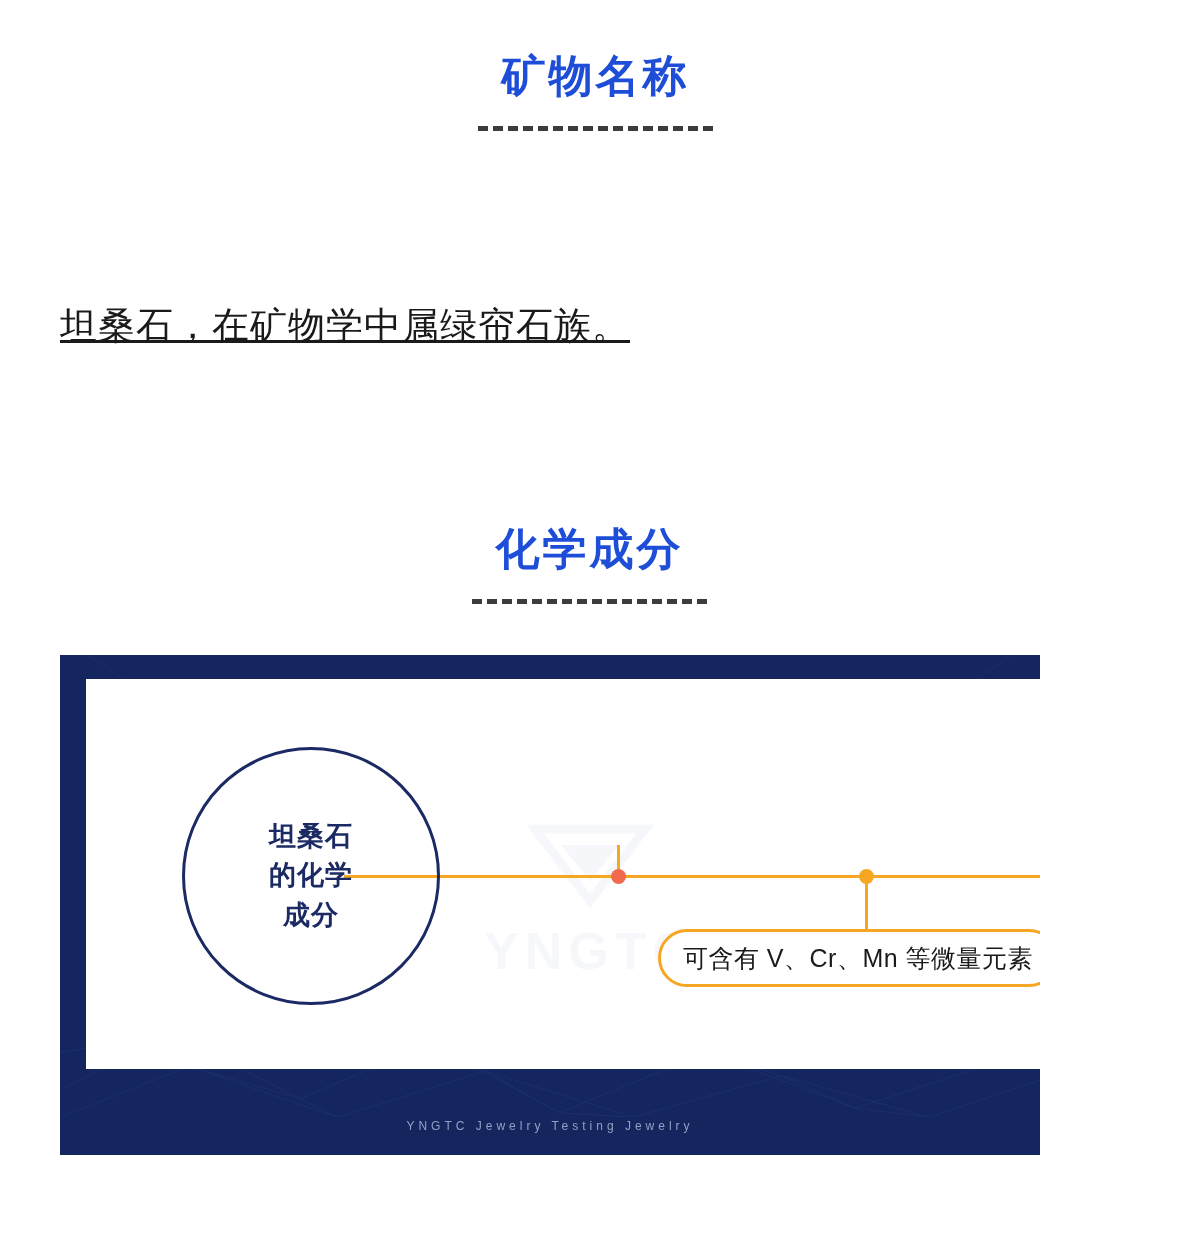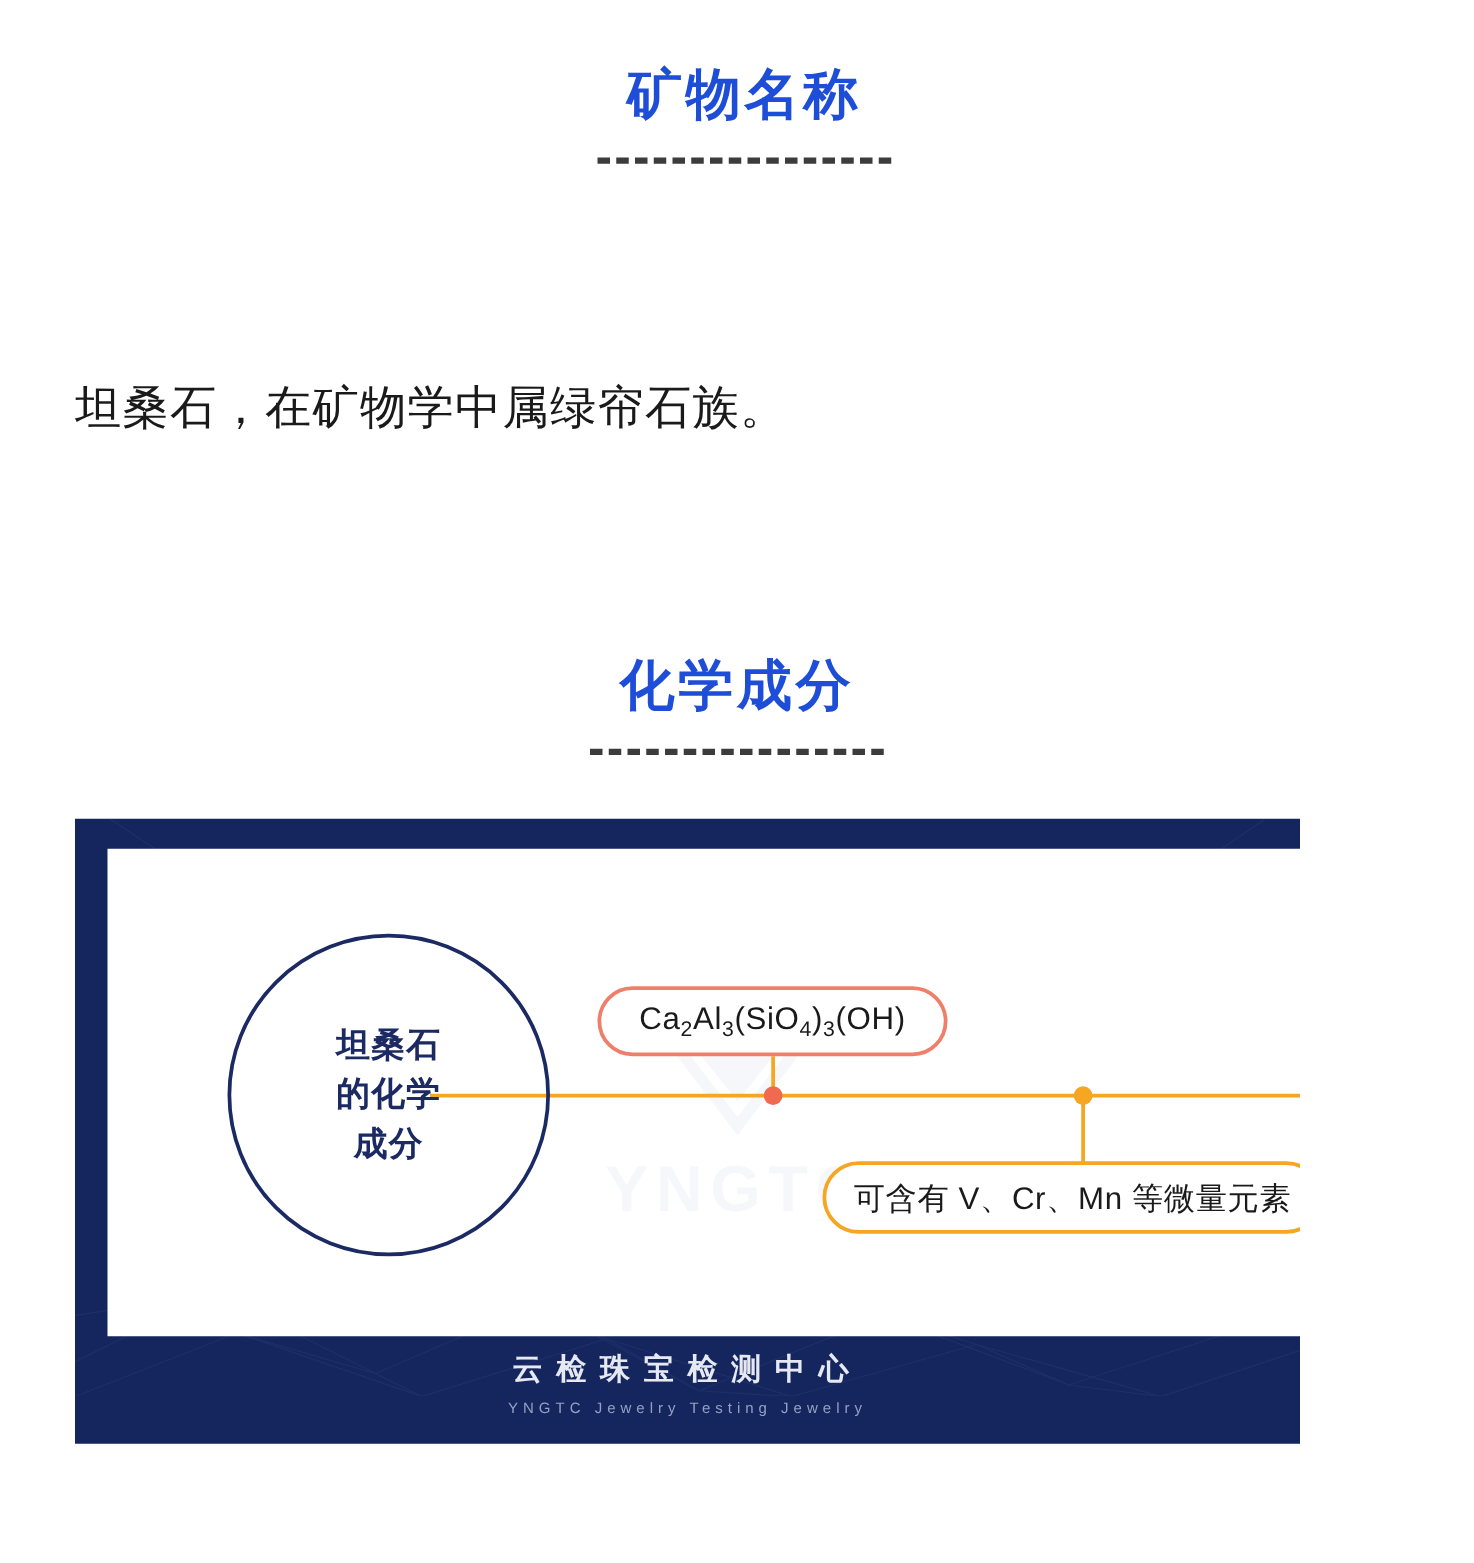--- a/index.html
+++ b/index.html
@@ -41,20 +41,21 @@
 
   
   .body-text {
     position: absolute;
     left: 60px;
     top: 298px;
     font-size: 37px;
     color: #1a1a1a;
     letter-spacing: 1px;
     line-height: 1.5;
+    text-decoration: underline;
   }
 
   
   .panel {
     position: absolute;
     left: 60px;
     top: 655px;
     width: 980px;
     height: 500px;
     background: #15265e;
@@ -237,29 +238,23 @@
     <div class="dot amber" style="left:773px; top:190px;"></div>
 
     <div class="circle-node">
       <div class="circle-label">
         <div>坦桑石</div>
         <div>的化学</div>
         <div>成分</div>
       </div>
     </div>
 
-    <div class="pill salmon" id="pill-formula">
-      <span>
-        <span>Ca</span><sub>2</sub><span>Al</span><sub>3</sub><span>(SiO</span><sub>4</sub><span>)</span><sub>3</sub><span>(OH)</span>
-      </span>
-    </div>
 
     <div class="pill amber" id="pill-trace">
       <span>可含有 V、Cr、Mn 等微量元素</span>
     </div>
 
   </div>
 
   <div class="panel-footer">
-    <div class="cn">云检珠宝检测中心</div>
     <div class="en">YNGTC Jewelry Testing Jewelry</div>
   </div>
 </div>
 
 </body></html>

